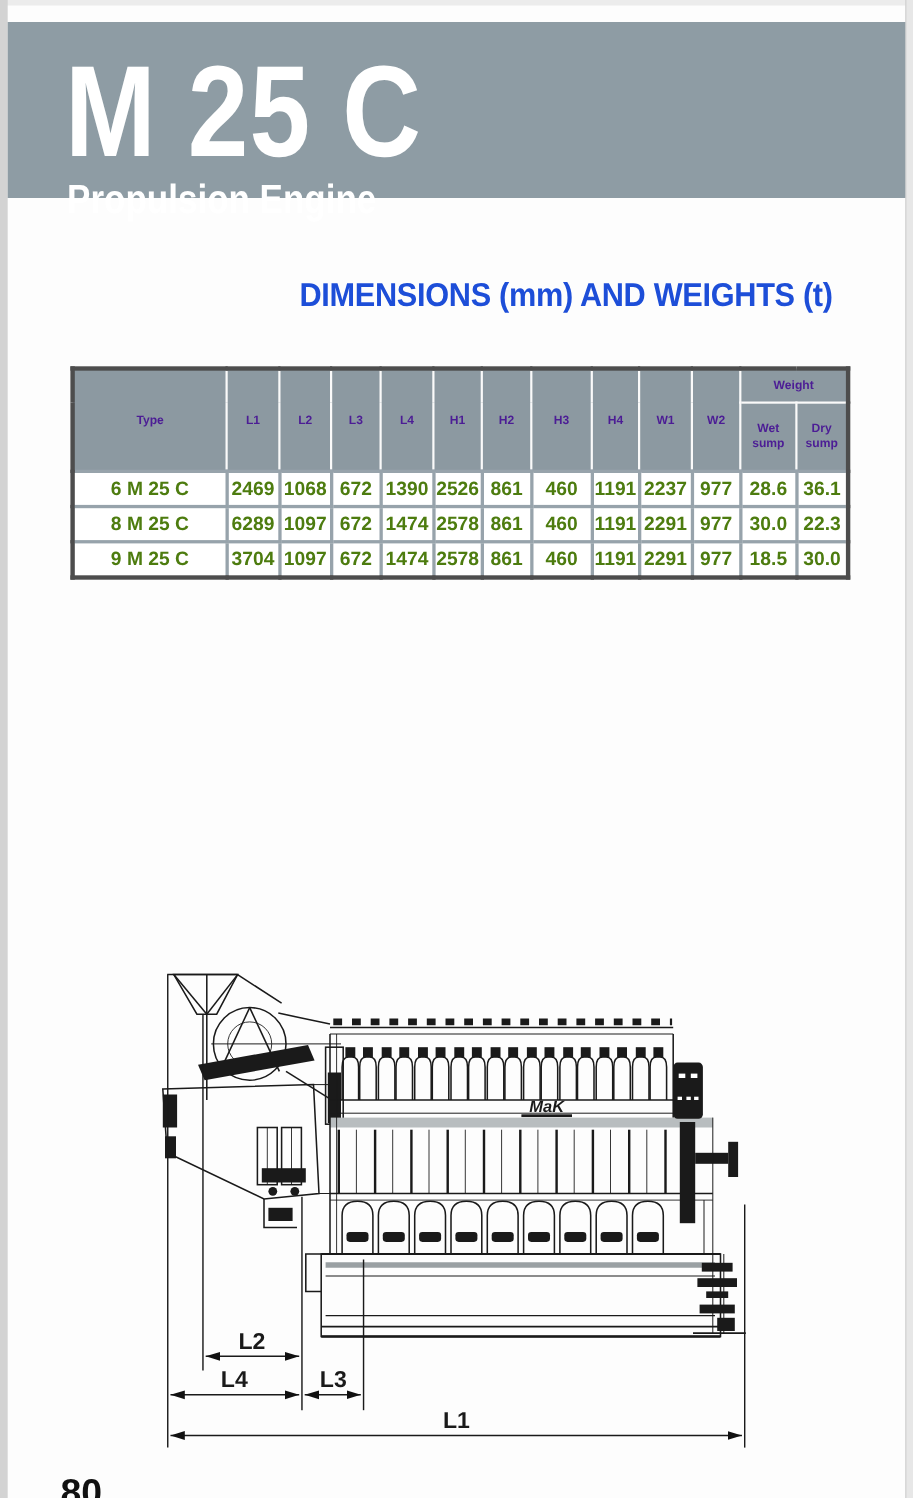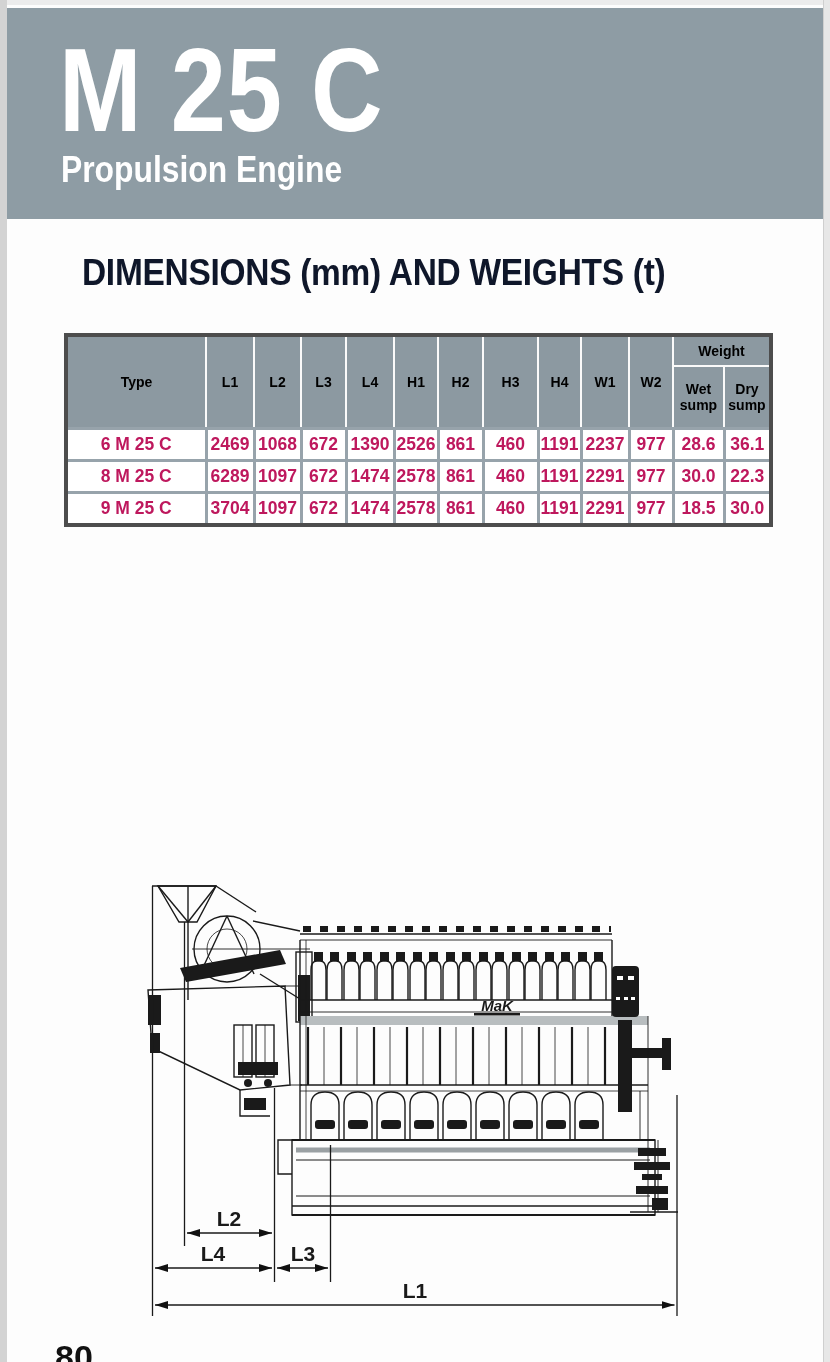--- a/index.html
+++ b/index.html
@@ -3,47 +3,47 @@
 <meta charset="utf-8">
 <style>
   html,body{margin:0;padding:0;}
   body{
     width:830px;height:1362px;position:relative;overflow:hidden;
     background:#fdfdfd;font-family:"Liberation Sans",sans-serif;
   }
   .edge-top{position:absolute;left:0;top:0;width:830px;height:5px;background:#ececec;}
   .edge-left{position:absolute;left:0;top:0;width:7px;height:1362px;background:#d3d3d3;}
   .edge-right{position:absolute;right:0;top:0;width:7px;height:1362px;background:#e7e7e7;border-left:1px solid #cfcfcf;box-sizing:border-box;}
-  .banner{position:absolute;left:7px;top:8px;width:816px;height:211px;background:#8e9ca4;}
+  .banner{position:absolute;left:7px;top:20px;width:816px;height:160px;background:#8e9ca4;}
   .banner .model{
     position:absolute;left:52px;top:14px;color:#fff;font-weight:bold;font-size:118px;
     letter-spacing:1px;transform:scaleX(0.84);transform-origin:left top;white-space:nowrap;
   }
   .banner .subtitle{
     position:absolute;left:54px;top:141px;color:#fff;font-weight:bold;font-size:37px;
     transform:scaleX(0.86);transform-origin:left top;white-space:nowrap;
   }
   .section-title{
-    position:absolute;left:60px;top:252px;width:715px;text-align:left;
-    font-size:36px;font-weight:bold;color:#0f172a;white-space:nowrap;
+    position:absolute;left:60px;top:252px;width:715px;text-align:right;
+    font-size:30px;font-weight:bold;color:#1d4ed8;white-space:nowrap;
   }
   .section-title span{display:inline-block;transform:scaleX(0.93);transform-origin:center;letter-spacing:-0.3px;}
   table.dims{
     position:absolute;left:64px;top:333px;width:707px;
     border-collapse:collapse;table-layout:fixed;
     border:4px solid #4d4d4d;background:#fff;
   }
   table.dims th{
-    background:#8c99a1;color:#000000;border:2px solid #fafafa;
-    font-size:14px;font-weight:bold;line-height:1.15;padding:0 1px;
+    background:#8c99a1;color:#4c1d95;border:2px solid #fafafa;
+    font-size:11px;font-weight:bold;line-height:1.15;padding:0 1px;
   }
   table.dims thead tr.r1 th{height:28px;}
   table.dims thead tr.r2 th{height:60px;vertical-align:middle;margin-top:48px;}
   table.dims td{
-    border:3px solid #97a3ab;background:#fff;color:#be185d;
+    border:3px solid #97a3ab;background:#fff;color:#4d7c0f;
     font-size:17.5px;font-weight:bold;text-align:center;height:29px;padding:0;
     white-space:nowrap;
   }
   svg text{font-family:"Liberation Sans",sans-serif;}
   .drawing{position:absolute;left:140px;top:860px;}
   .pagenum{position:absolute;left:55px;top:1338px;font-size:34px;font-weight:bold;color:#111;}
 </style>
 </head>
 <body>
 

